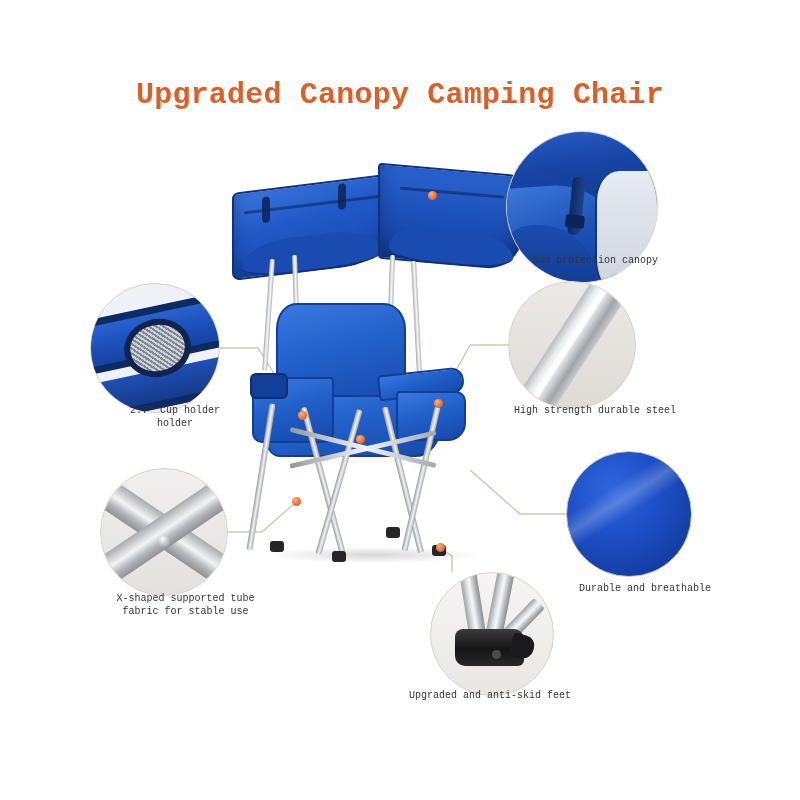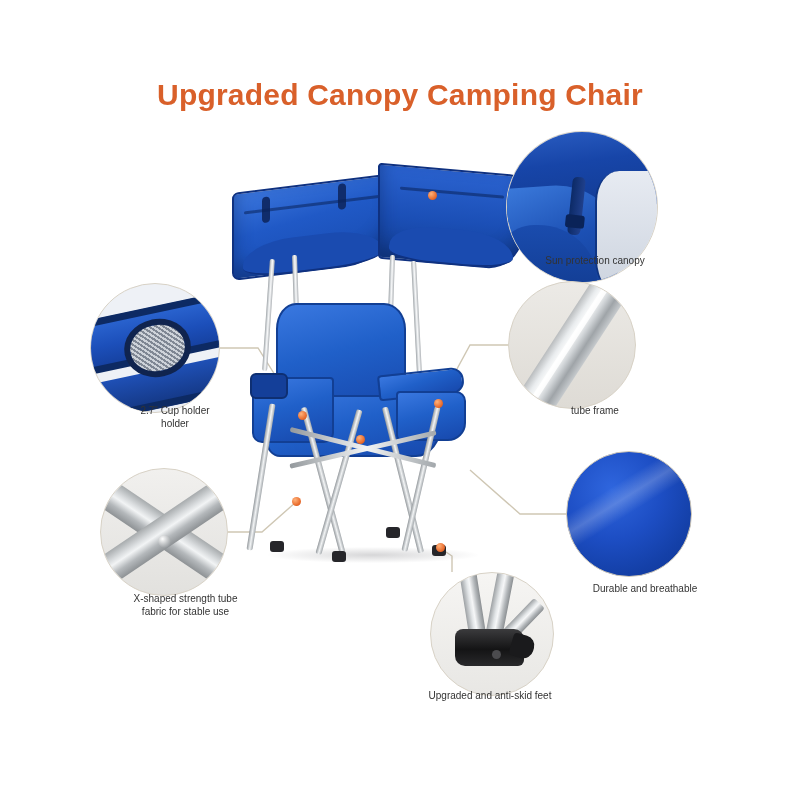--- a/index.html
+++ b/index.html
@@ -6,21 +6,21 @@
     margin: 0;
     padding: 0;
     background: #ffffff;
   }
   #page {
     position: relative;
     width: 800px;
     height: 800px;
     background: #ffffff;
     overflow: hidden;
-    font-family: Liberation Sans, sans-serif;
+    font-family: Liberation Mono, monospace;
   }
 
   
   #title {
     position: absolute;
     left: 0;
     top: 78px;
     width: 800px;
     text-align: center;
     font-size: 30px;
@@ -351,30 +351,30 @@
   <div class="callout-label" style="left:60px; top:405px; width:230px;">
     <div>2.7" Cup holder</div>
     <div>holder</div>
   </div>
 
   <div class="callout-circle" id="c-tube">
     <div class="tube-bar"></div>
     <div class="tube-hi"></div>
   </div>
   <div class="callout-label" style="left:470px; top:405px; width:250px;">
-    <div>tube frame</div>
+    <div>High strength durable steel</div>
   </div>
 
   <div class="callout-circle" id="c-xtube">
     <div class="x-bar a"></div>
     <div class="x-bar b"></div>
     <div class="x-rivet"></div>
   </div>
   <div class="callout-label" style="left:58px; top:593px; width:255px;">
-    <div>X-shaped strength tube</div>
+    <div>X-shaped supported tube</div>
     <div>fabric for stable use</div>
   </div>
 
   <div class="callout-circle" id="c-fabric">
     <div class="fab-sheen"></div>
   </div>
   <div class="callout-label" style="left:545px; top:583px; width:200px;">
     <div>Durable and breathable</div>
   </div>
 

